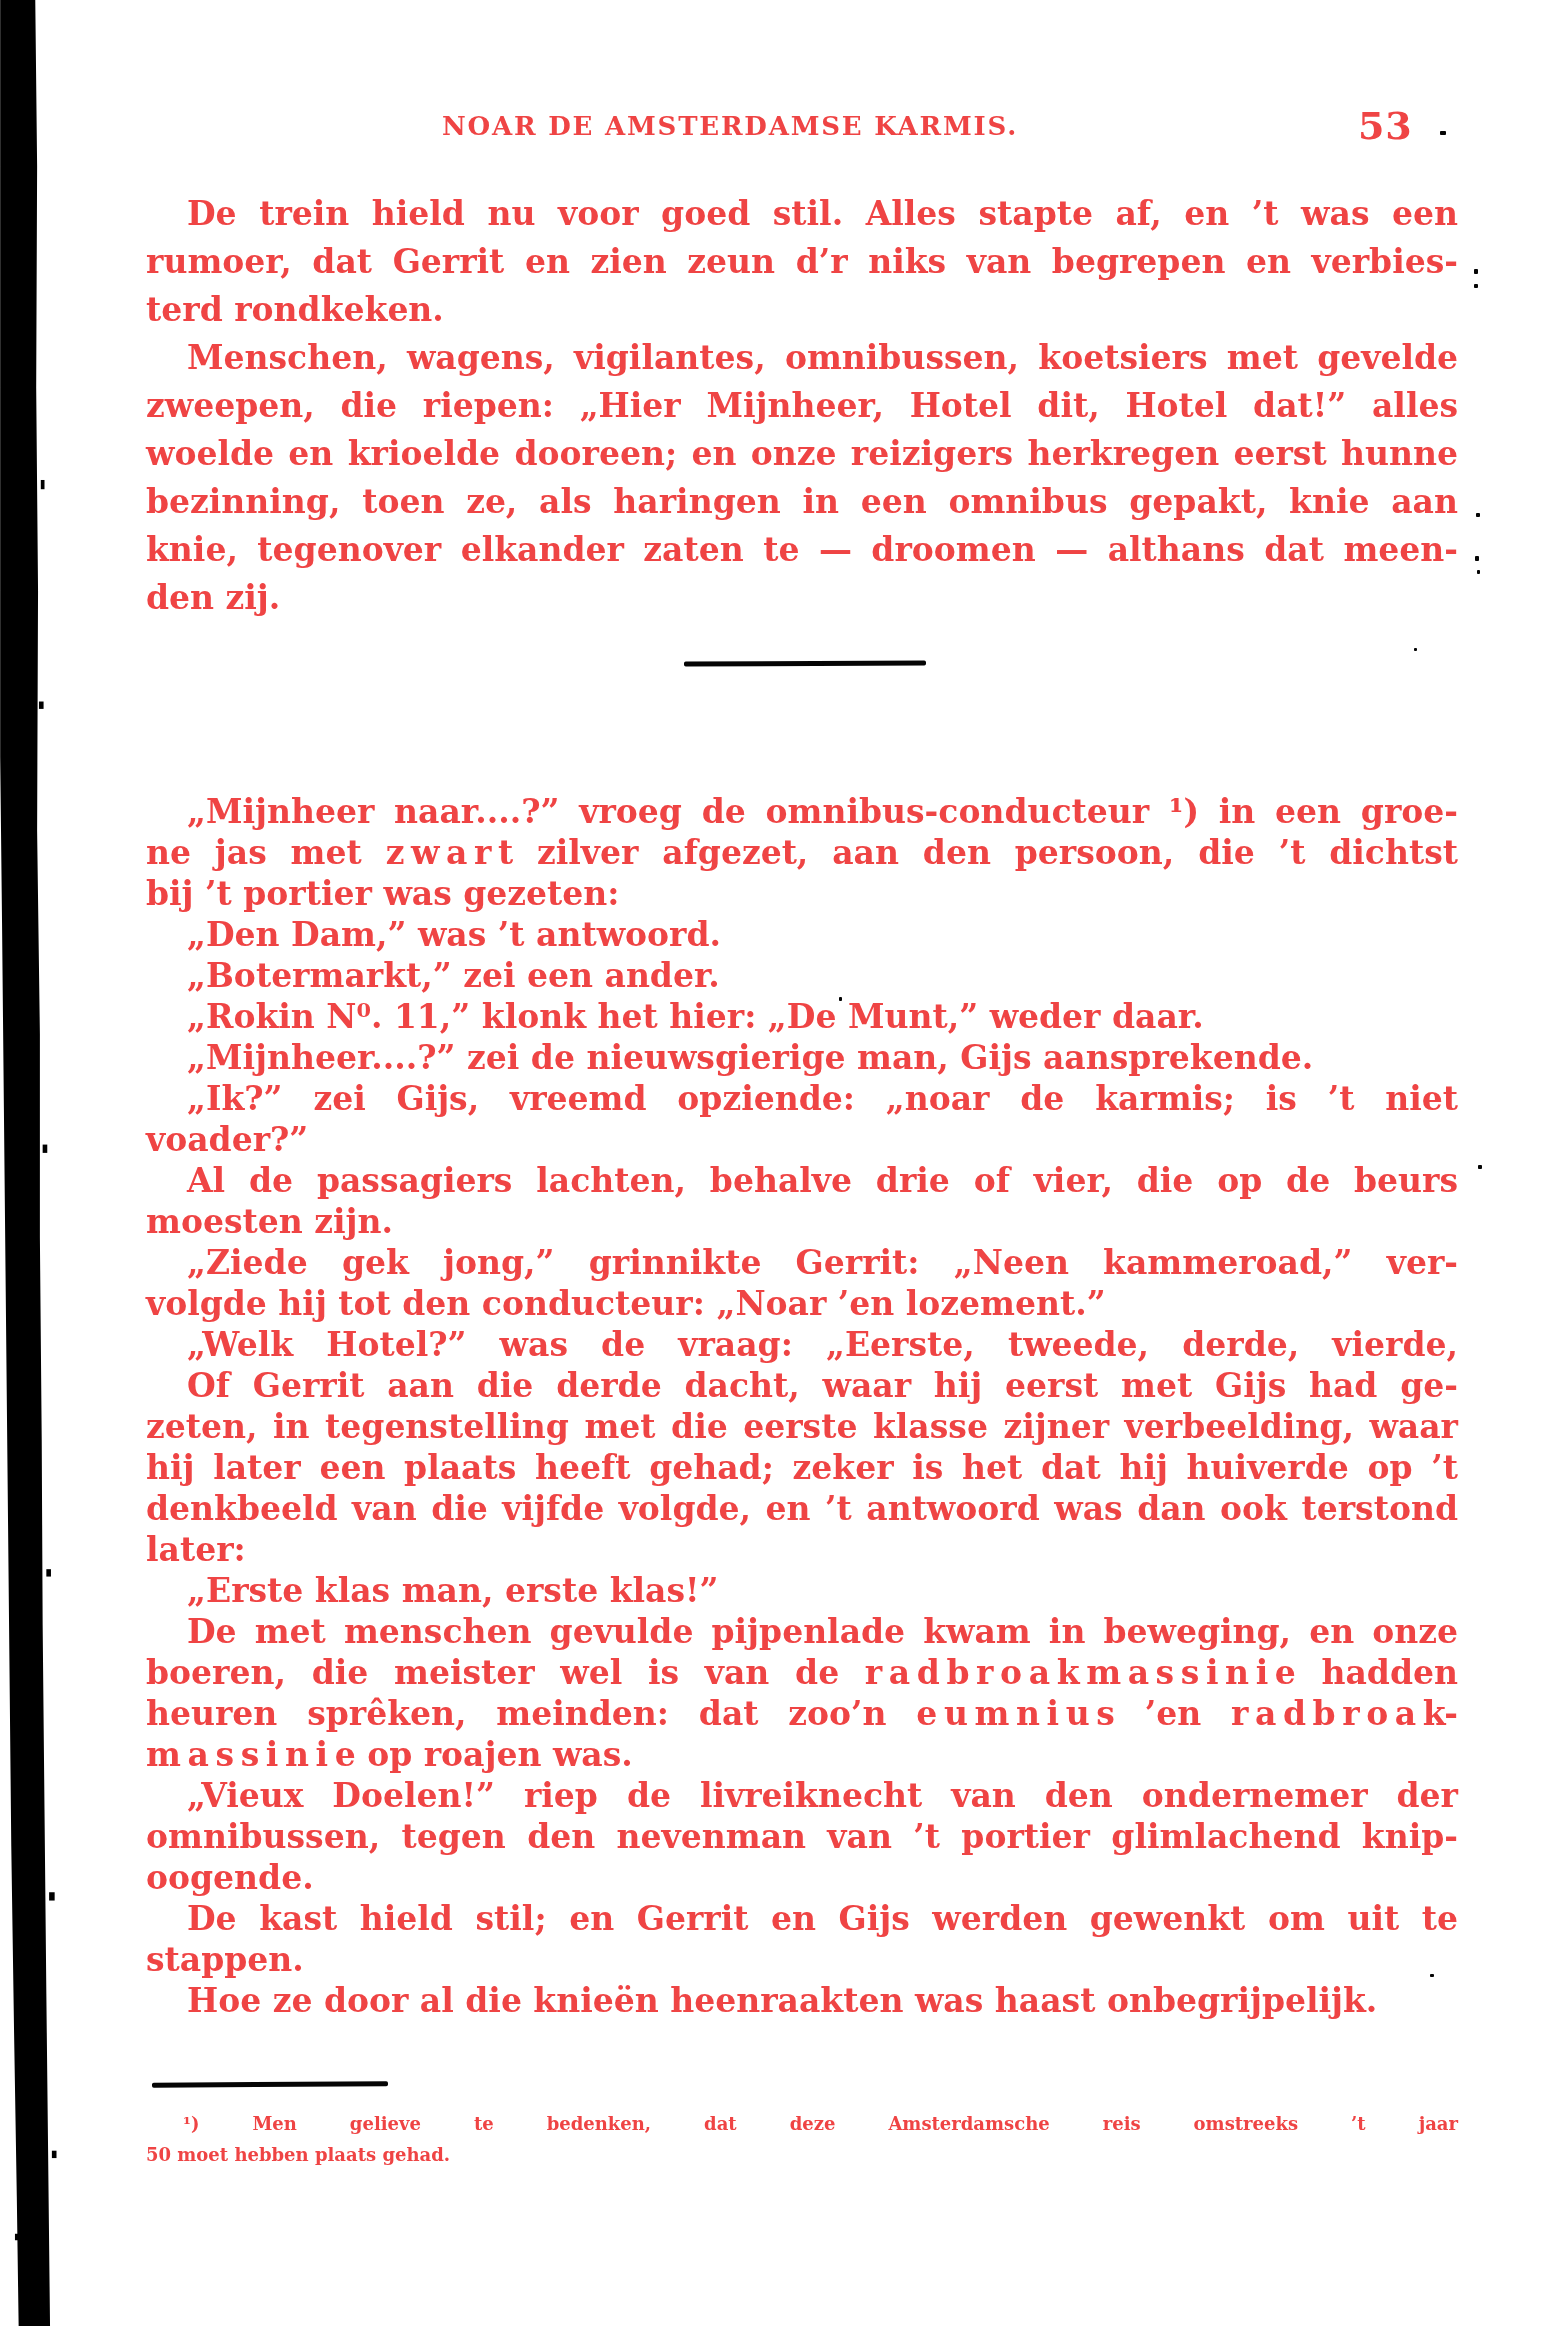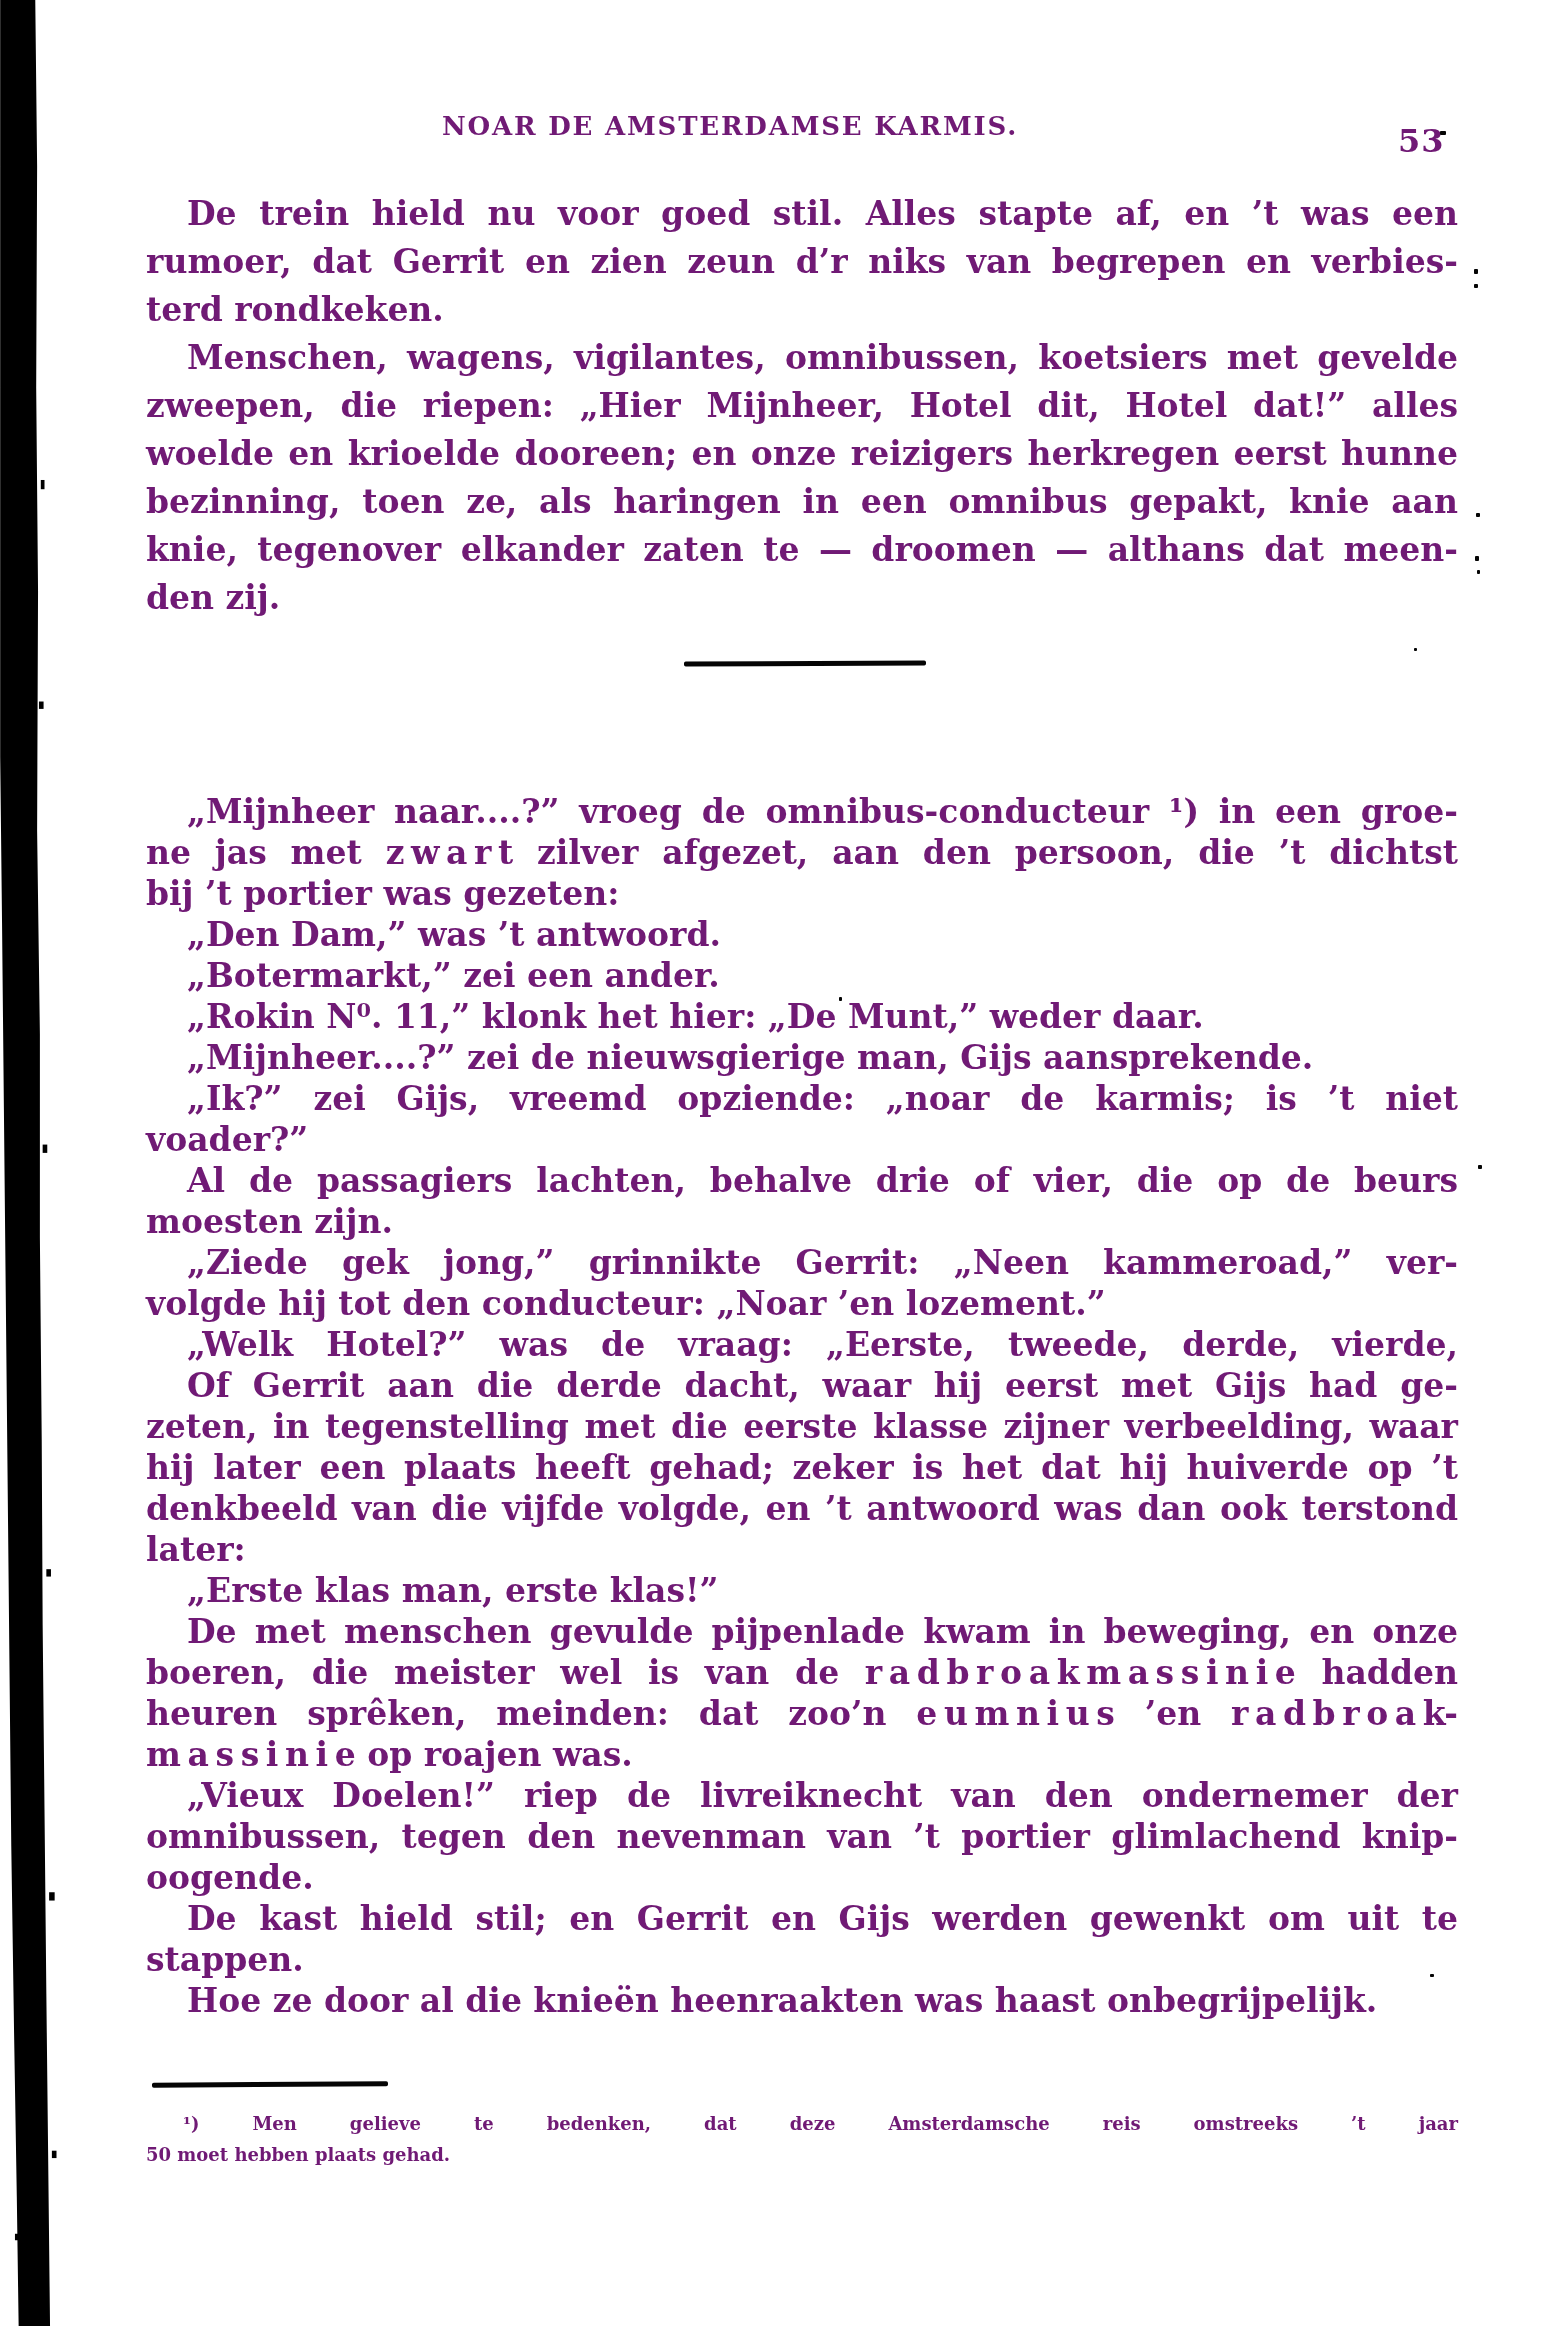--- a/index.html
+++ b/index.html
@@ -3,38 +3,38 @@
 <meta charset="utf-8">
 <style>
   html,body{margin:0;padding:0;background:#e8e8e8;}
   .page{
     position:relative;
     width:1561px;height:2327px;
     background:#ffffff;
     overflow:hidden;
     font-family:"DejaVu Serif", serif;
     font-weight:700;
-    color:#701a75;
+    color:#ef4444;
   }
   
   .binding{position:absolute;left:0;top:0;width:65px;height:2327px;}
   
   .running-head{
     position:absolute;left:146px;top:111px;width:1312px;
     text-align:center;
   }
   .running-head .title{
     display:inline-block;
     transform:translateX(-72px);
     font-size:26px;letter-spacing:1.8px;
     white-space:nowrap;
   }
   .page-number{
-    position:absolute;left:1398px;top:103px;
-    font-size:32px;letter-spacing:0.9px;margin-top:19px;
+    position:absolute;left:1358px;top:103px;
+    font-size:38px;letter-spacing:0.9px;
   }
   
   .textblock{position:absolute;left:146px;width:1312px;font-size:33px;}
   #block1{top:190px;line-height:48px;}
   #block2{top:791px;line-height:41px;}
   .tl{
     text-align:justify;
     text-align-last:justify;
     white-space:normal;
   }

